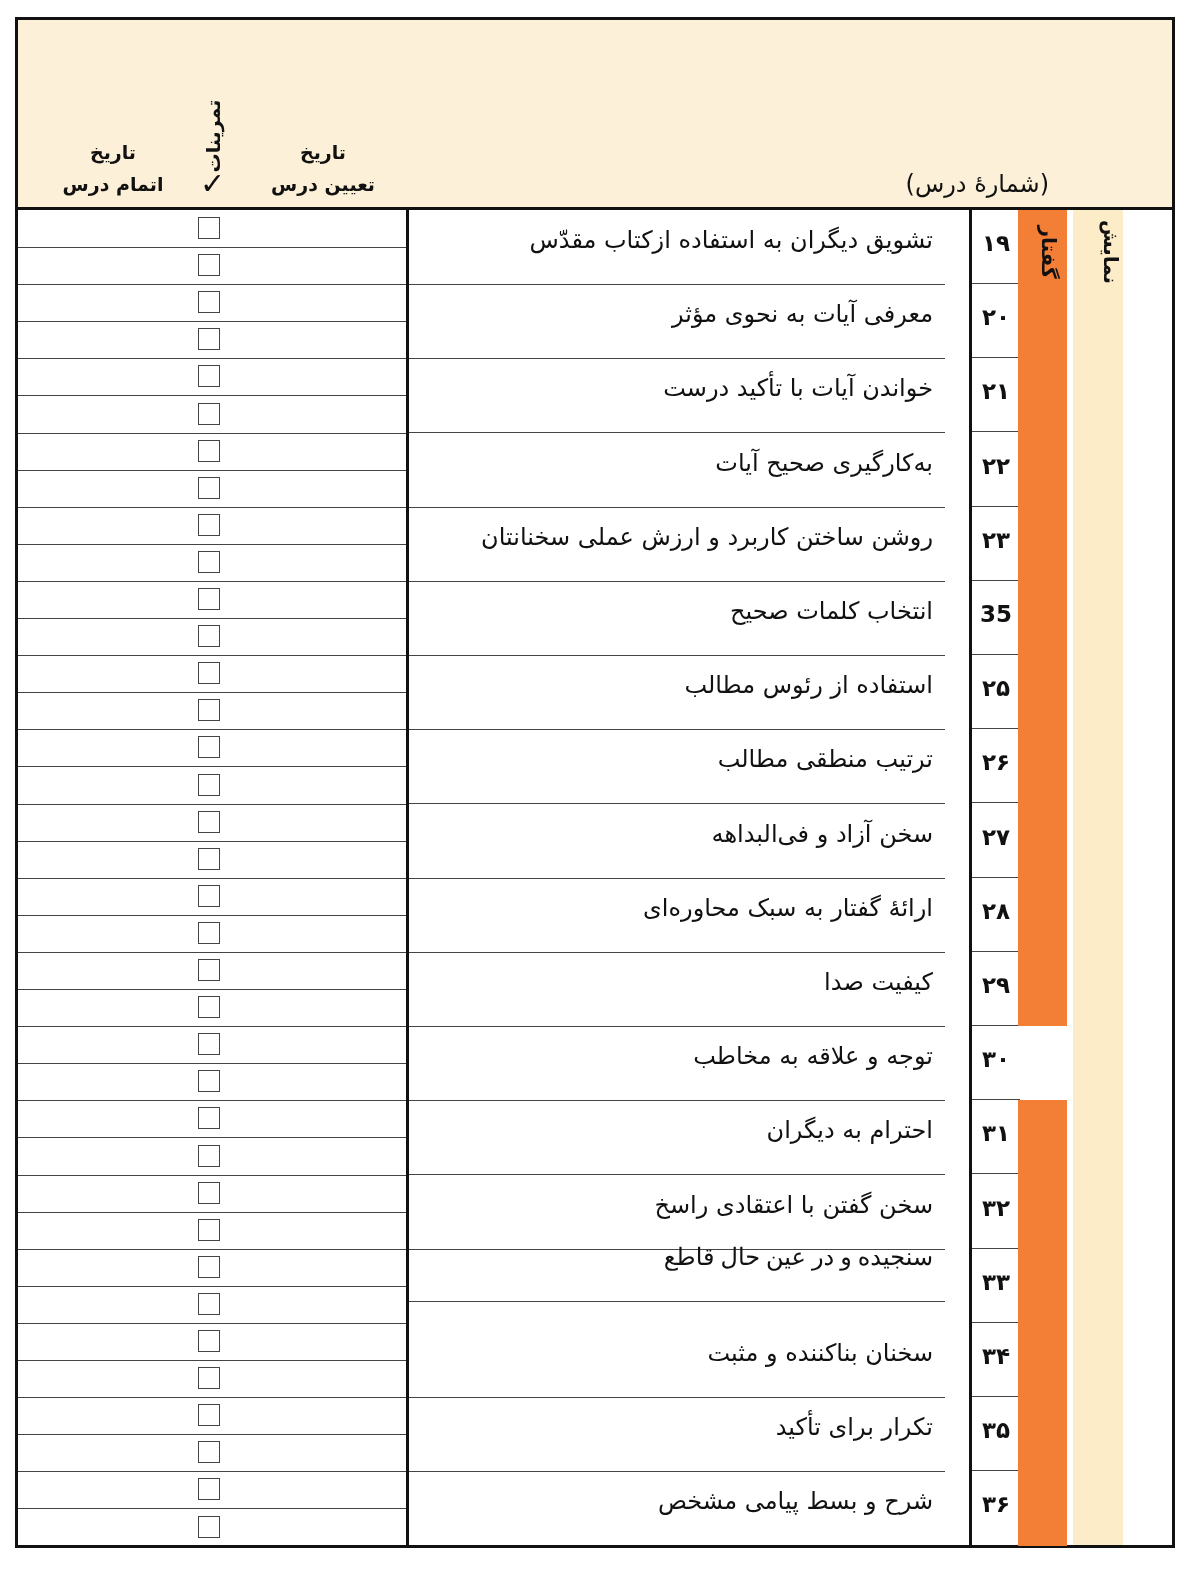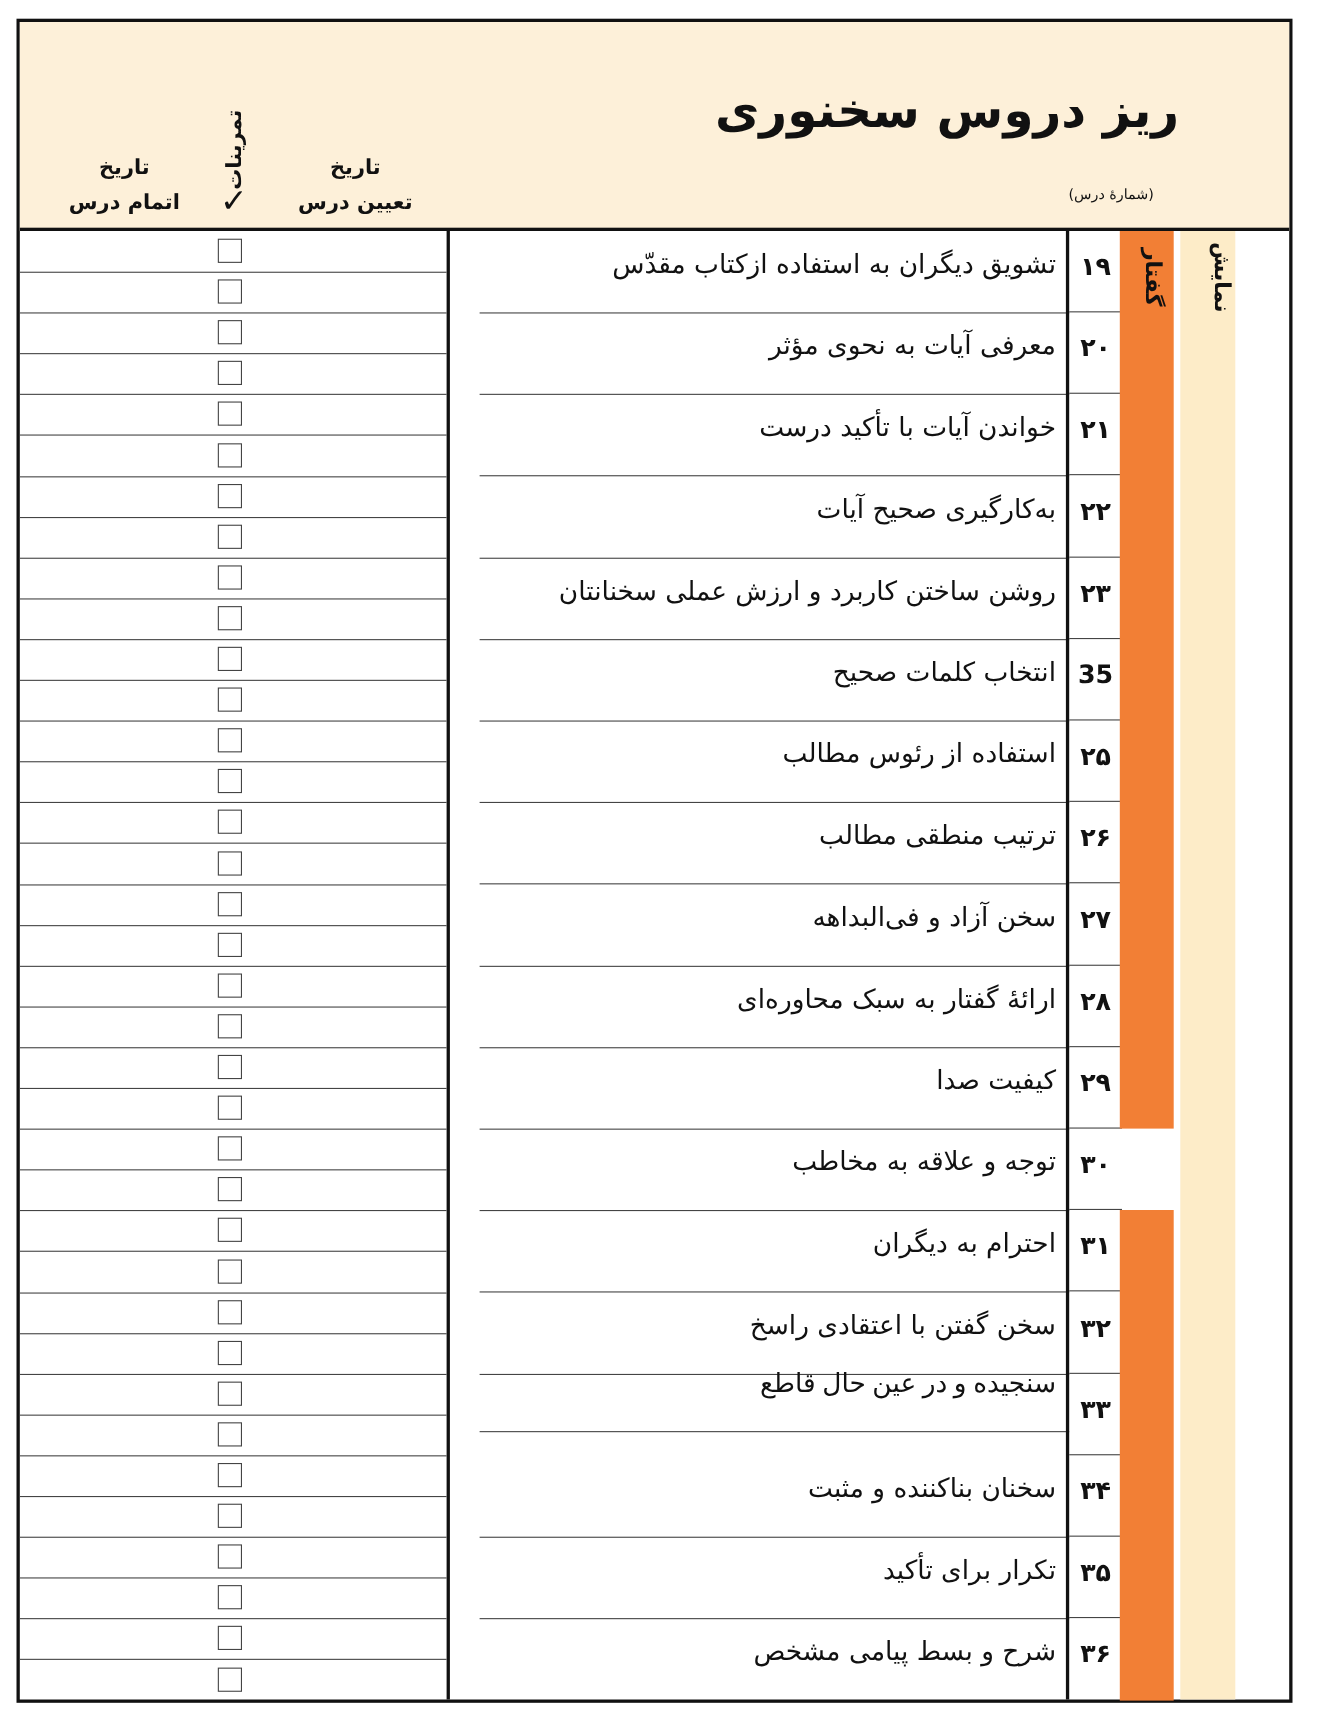--- a/index.html
+++ b/index.html
@@ -1,47 +1,46 @@
 <!DOCTYPE html>
 <html><head>
 <meta charset="utf-8">
 <style>
   html, body { margin:0; padding:0; background:#ffffff; }
   body { width:1200px; height:1577px; position:relative; font-family:"DejaVu Sans", sans-serif; color:#111; overflow:hidden; }
   .sheet { position:absolute; left:15px; top:17px; width:1160px; height:1531px; border:3px solid #111; box-sizing:border-box; background:#fff; }
   .header { position:absolute; left:0; top:0; width:1154px; height:187px; background:#fdf0d9; border-bottom:3px solid #111; }
   .title { position:absolute; right:100px; top:55px; font-size:44px; font-weight:bold; direction:rtl; font-family:"DejaVu Sans", sans-serif; }
-  .subtitle { position:absolute; right:123px; top:150px; font-size:13px; direction:rtl; }
+  .subtitle { position:absolute; right:123px; top:150px; font-size:24px; direction:rtl; }
   .col-head { position:absolute; text-align:center; font-size:19px; font-weight:bold; direction:rtl; line-height:32px; }
   .col-head.assign { left:240px; top:116px; width:130px; }
   .col-head.done { left:30px; top:116px; width:130px; }
   .col-head.exercises { left:170px; top:60px; width:50px; height:120px; }
   .ex-label { position:absolute; left:-20px; top:40px; transform:rotate(-90deg); width:90px; text-align:center; font-size:19px; font-weight:bold; }
   .check-mark { position:absolute; left:12px; top:88px; font-size:30px; font-weight:bold; }
   .body { position:absolute; left:0; top:190px; width:1154px; height:1335px; }
   .left-panel { position:absolute; left:0; top:0; width:388px; height:100%; border-right:3px solid #111; }
   .subrow { position:absolute; left:0; width:388px; height:37px; border-bottom:1.5px solid #444; }
   .subrow:last-child { border-bottom:none; }
   .cbox { position:absolute; left:180px; top:7px; width:22px; height:22px; border:1.5px solid #444; box-sizing:border-box; background:#fff; }
-  .row { position:absolute; left:391px; width:536px; height:74px; border-bottom:1.5px solid #444;margin-left:27px; }
+  .row { position:absolute; left:391px; width:536px; height:74px; border-bottom:1.5px solid #444; }
   .row.last { border-bottom:none; }
   .row-text { position:absolute; right:12px; top:16px; font-size:24px; direction:rtl; white-space:nowrap; }
   .num-col { position:absolute; left:951px; top:0; width:48px; height:100%; border-left:3px solid #111; box-sizing:border-box; }
   .num-cell { position:absolute; left:0; width:48px; height:74px; border-bottom:1.5px solid #444; box-sizing:border-box; text-align:center; font-size:23px; font-weight:bold; line-height:66px; }
   .num-cell.last { border-bottom:none; }
   .band-orange { position:absolute; left:1000px; width:49px; background:#f27f35; }
   .band-cream { position:absolute; left:1055px; top:0; width:50px; height:100%; background:#fdecc8; }
   .band-label { position:absolute; top:30px; font-size:20px; font-weight:bold; transform:rotate(90deg); white-space:nowrap; direction:rtl; }
 </style>
 </head>
 <body>
 
 <div class="sheet">
   <div class="header">
-    <div class="title">ریز دروس سخنوری</div>
     <div class="subtitle">(شمارهٔ درس)</div>
     <div class="col-head assign">
       <div>تاریخ</div>
       <div>تعیین درس</div>
     </div>
     <div class="col-head exercises">
       <div class="ex-label">تمرینات</div>
       <div class="check-mark">✓</div>
     </div>
     <div class="col-head done">

